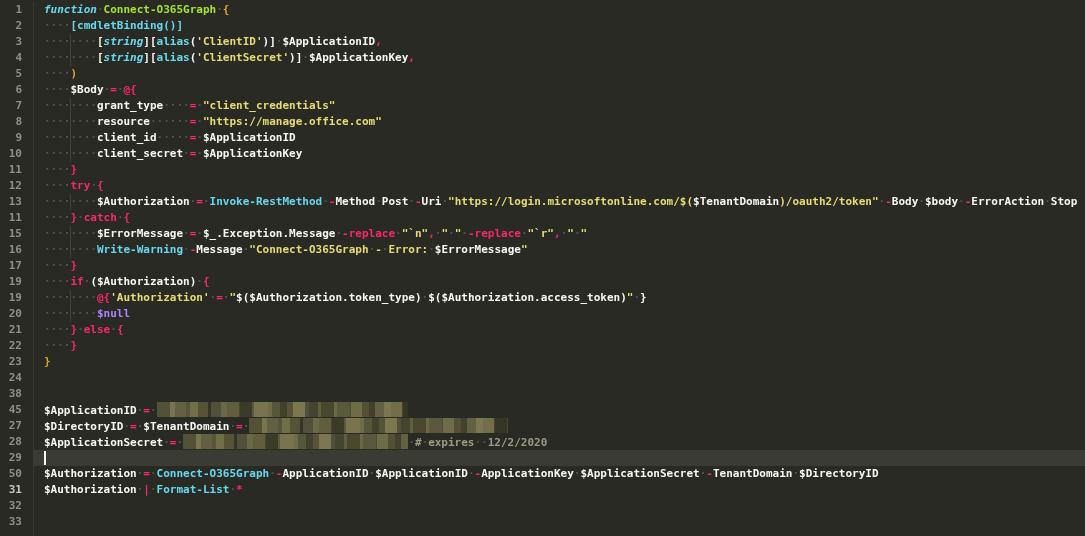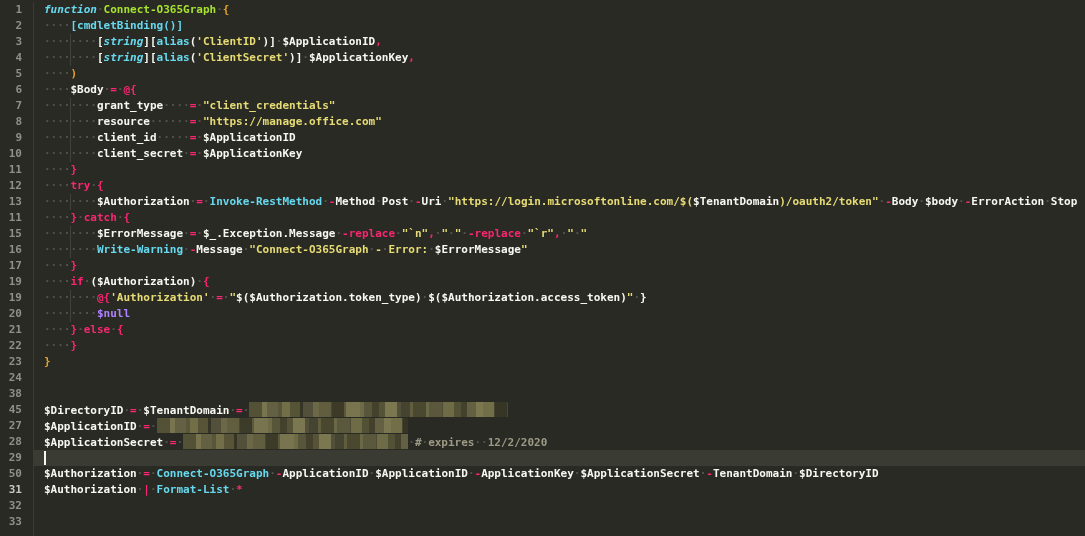--- a/index.html
+++ b/index.html
@@ -91,20 +91,20 @@
       <div class="row"><span class="guide" style="left: calc(4ch + 10px);"></span><span class="ws">········</span><span style="color: rgb(102, 217, 239);">Write-Warning</span><span class="ws">·</span><span style="color: rgb(249, 38, 114);">-</span><span style="color: rgb(248, 248, 242);">Message</span><span class="ws">·</span><span style="color: rgb(230, 219, 116);">"Connect-O365Graph</span><span class="ws">·</span><span style="color: rgb(230, 219, 116);">-</span><span class="ws">·</span><span style="color: rgb(230, 219, 116);">Error:</span><span class="ws">·</span><span style="color: rgb(248, 248, 242);">$ErrorMessage</span><span style="color: rgb(230, 219, 116);">"</span></div>
       <div class="row"><span class="ws">····</span><span style="color: rgb(249, 38, 114);">}</span></div>
       <div class="row"><span class="ws">····</span><span style="color: rgb(249, 38, 114);">if</span><span class="ws">·</span><span style="color: rgb(248, 248, 242);">($Authorization)</span><span class="ws">·</span><span style="color: rgb(249, 38, 114);">{</span></div>
       <div class="row"><span class="guide" style="left: calc(4ch + 10px);"></span><span class="ws">········</span><span style="color: rgb(249, 38, 114);">@{</span><span style="color: rgb(230, 219, 116);">'Authorization'</span><span class="ws">·</span><span style="color: rgb(249, 38, 114);">=</span><span class="ws">·</span><span style="color: rgb(230, 219, 116);">"</span><span style="color: rgb(248, 248, 242);">$($Authorization.token_type)</span><span class="ws">·</span><span style="color: rgb(248, 248, 242);">$($Authorization.access_token)</span><span style="color: rgb(230, 219, 116);">"</span><span class="ws">·</span><span style="color: rgb(248, 248, 242);">}</span></div>
       <div class="row"><span class="guide" style="left: calc(4ch + 10px);"></span><span class="ws">········</span><span style="color: rgb(174, 129, 255);">$null</span></div>
       <div class="row"><span class="ws">····</span><span style="color: rgb(249, 38, 114);">}</span><span class="ws">·</span><span style="color: rgb(249, 38, 114);">else</span><span class="ws">·</span><span style="color: rgb(249, 38, 114);">{</span></div>
       <div class="row"><span class="ws">····</span><span style="color: rgb(249, 38, 114);">}</span></div>
       <div class="row"><span style="color: rgb(229, 163, 42);">}</span></div>
       <div class="row"></div>
       <div class="row"></div>
+      <div class="row"><span style="color: rgb(248, 248, 242);">$ApplicationID</span><span class="ws">·</span><span style="color: rgb(249, 38, 114);">=</span><span class="ws">·</span><span class="redact" style="width: 38ch;"></span></div>
       <div class="row"><span style="color: rgb(248, 248, 242);">$DirectoryID</span><span class="ws">·</span><span style="color: rgb(249, 38, 114);">=</span><span class="ws">·</span><span style="color: rgb(248, 248, 242);">$TenantDomain</span><span class="ws">·</span><span style="color: rgb(249, 38, 114);">=</span><span class="ws">·</span><span class="redact" style="width: 39ch;"></span></div>
-      <div class="row"><span style="color: rgb(248, 248, 242);">$ApplicationID</span><span class="ws">·</span><span style="color: rgb(249, 38, 114);">=</span><span class="ws">·</span><span class="redact" style="width: 38ch;"></span></div>
       <div class="row"><span style="color: rgb(248, 248, 242);">$ApplicationSecret</span><span class="ws">·</span><span style="color: rgb(249, 38, 114);">=</span><span class="ws">·</span><span class="redact" style="width: 34ch;"></span><span class="ws">·</span><span style="color: rgb(156, 154, 133);">#</span><span class="ws">·</span><span style="color: rgb(156, 154, 133);">expires</span><span class="ws">··</span><span style="color: rgb(156, 154, 133);">12/2/2020</span></div>
       <div class="row current"><span class="cursor"></span></div>
       <div class="row"><span style="color: rgb(248, 248, 242);">$Authorization</span><span class="ws">·</span><span style="color: rgb(249, 38, 114);">=</span><span class="ws">·</span><span style="color: rgb(102, 217, 239);">Connect-O365Graph</span><span class="ws">·</span><span style="color: rgb(249, 38, 114);">-</span><span style="color: rgb(248, 248, 242);">ApplicationID</span><span class="ws">·</span><span style="color: rgb(248, 248, 242);">$ApplicationID</span><span class="ws">·</span><span style="color: rgb(249, 38, 114);">-</span><span style="color: rgb(248, 248, 242);">ApplicationKey</span><span class="ws">·</span><span style="color: rgb(248, 248, 242);">$ApplicationSecret</span><span class="ws">·</span><span style="color: rgb(249, 38, 114);">-</span><span style="color: rgb(248, 248, 242);">TenantDomain</span><span class="ws">·</span><span style="color: rgb(248, 248, 242);">$DirectoryID</span></div>
       <div class="row"><span style="color: rgb(248, 248, 242);">$Authorization</span><span class="ws">·</span><span style="color: rgb(249, 38, 114);">|</span><span class="ws">·</span><span style="color: rgb(102, 217, 239);">Format-List</span><span class="ws">·</span><span style="color: rgb(249, 38, 114);">*</span></div>
     </div>
 </div>
 
 </body></html>

